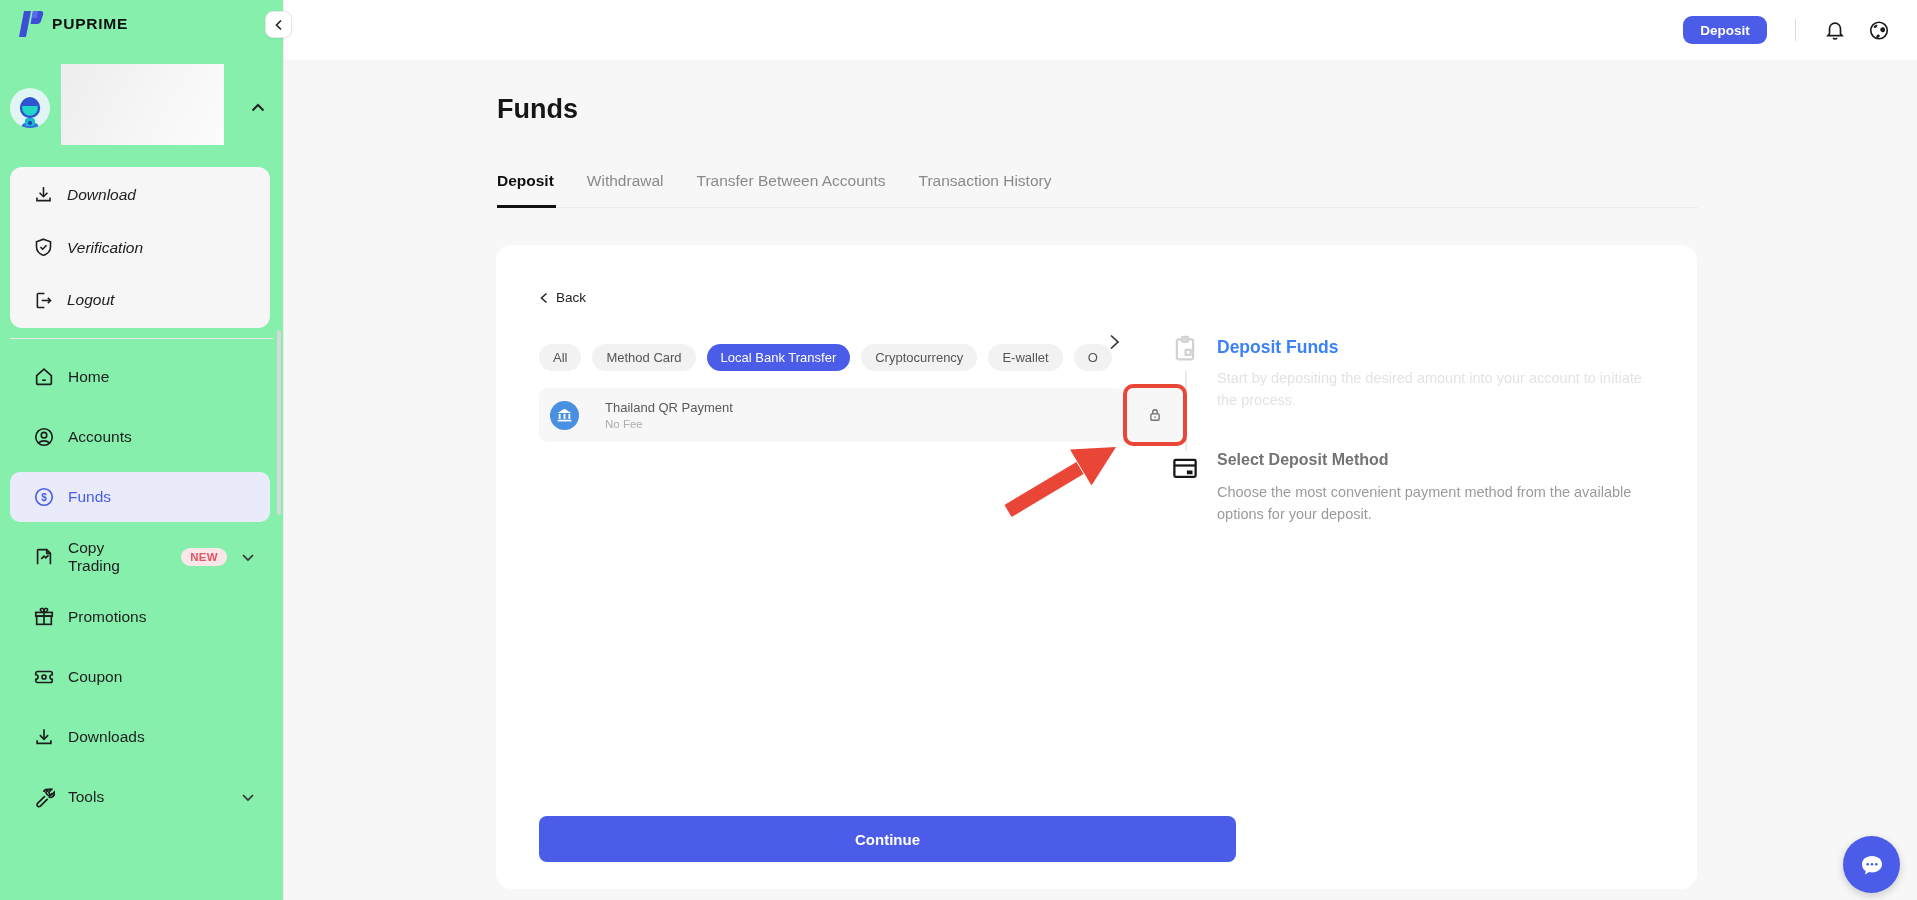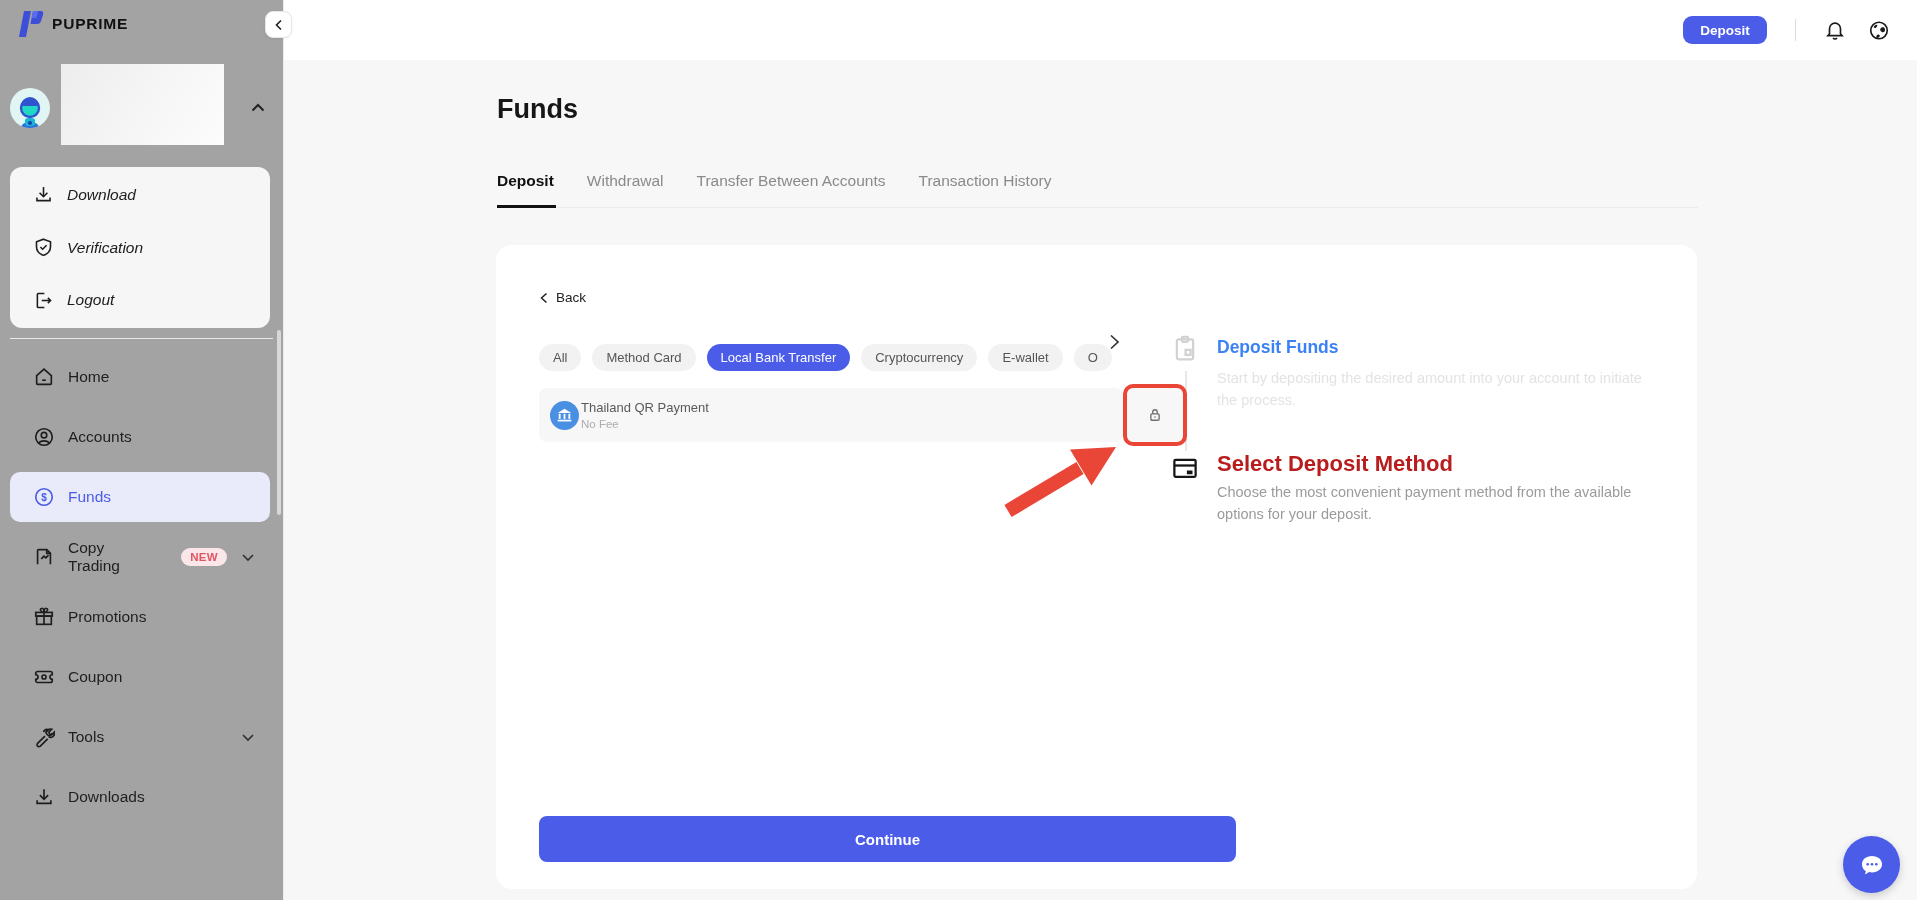--- a/index.html
+++ b/index.html
@@ -9,21 +9,21 @@
 
   
   .topbar { position:absolute; left:284px; top:0; width:1633px; height:60px; background:#fff; }
   .topbar-right { position:absolute; right:27px; top:0; height:60px; display:flex; align-items:center; gap:22px; }
   .btn-deposit { width:84px; height:28px; background:#4A5CE8; color:#fff; border:none; border-radius:9px;
                  font-family:inherit; font-size:13.5px; font-weight:bold; cursor:pointer; }
   .top-divider { width:1px; height:22px; background:#ddd; margin:0 6px; }
   .top-icon { width:22px; height:22px; color:#1a1a1a; display:flex; align-items:center; justify-content:center; cursor:pointer; }
 
   
-  .sidebar { position:absolute; left:0; top:0; width:284px; height:900px; background:#a3a3a3; border-right:1px solid #ececec; }
+  .sidebar { position:absolute; left:0; top:0; width:284px; height:900px; background:#86efac; border-right:1px solid #ececec; }
   .logo { position:absolute; left:18px; top:9px; display:flex; align-items:center; gap:8px; }
   .logo-text { font-size:15.5px; font-weight:bold; letter-spacing:0.8px; color:#111; }
   .collapse-btn { position:absolute; left:265px; top:11px; width:27px; height:27px; background:#fff;
                   border:1px solid #e7e7e7; border-radius:8px; display:flex; align-items:center; justify-content:center;
                   box-shadow:0 1px 3px rgba(0,0,0,0.06); cursor:pointer; z-index:5; }
   .avatar { position:absolute; left:10px; top:88px; width:40px; height:40px; border-radius:50%;
             background:#e1f6f4; overflow:hidden; display:flex; align-items:flex-end; justify-content:center; }
   .name-ph { position:absolute; left:61px; top:64px; width:163px; height:81px;
              background:linear-gradient(120deg,#ededed 0%,#f6f6f6 55%,#fcfcfc 100%); }
   .acct-chevron { position:absolute; left:249px; top:99px; width:18px; height:18px; color:#222; cursor:pointer; }
@@ -55,35 +55,35 @@
   .panel { position:absolute; left:212px; top:185px; width:1201px; height:644px; background:#fff; border-radius:16px; }
 
   .back { position:absolute; left:43px; top:45px; display:flex; align-items:center; gap:7px; font-size:13.5px; color:#222; cursor:pointer; }
 
   .filters { position:absolute; left:43px; top:99px; display:flex; align-items:center; gap:11px; width:586px; overflow:hidden; }
   .pill { flex:0 0 auto; background:#f2f2f3; color:#555; font-size:13px; padding:6px 14px; border-radius:14px; cursor:pointer; white-space:nowrap; }
   .pill.active { background:#4A5CE8; color:#fff; }
   .filters-chevron { position:absolute; left:609px; top:88px; width:18px; height:18px; color:#333; cursor:pointer; }
 
   .method-row { position:absolute; left:43px; top:143px; width:584px; height:54px; background:#f7f7f8; border-radius:8px;
-                display:flex; align-items:center; padding-left:11px; gap:2px; cursor:pointer; }
+                display:flex; align-items:center; padding-left:11px; gap:26px; cursor:pointer; }
   .bank-circle { width:29px; height:29px; border-radius:50%; background:#4A90E2; display:flex; align-items:center; justify-content:center; }
   .method-name { font-size:13px; color:#5a5a5a; }
   .method-fee { font-size:11.5px; color:#adadad; margin-top:3px; }
 
   .step-connector { position:absolute; left:689px; top:126px; width:2px; height:80px; background:#e8e8e8; }
   .annot-box { position:absolute; left:627px; top:139px; width:64px; height:62px; border:4px solid #EA4638; border-radius:10px;
                background:#f7f7f8; display:flex; align-items:center; justify-content:center; z-index:3; }
   .annot-arrow { position:absolute; left:496px; top:180px; width:140px; height:100px; z-index:4; pointer-events:none; }
 
   .step-icon1 { position:absolute; left:674px; top:88px; width:30px; height:30px; color:#d2d2d2; }
   .step-title1 { position:absolute; left:721px; top:92px; font-size:17.5px; font-weight:bold; color:#3b82f6; }
   .step-desc1 { position:absolute; left:721px; top:122px; width:432px; font-size:14.5px; line-height:1.55; color:#e3e3e3; }
   .step-icon2 { position:absolute; left:674px; top:208px; width:30px; height:30px; color:#161616; }
-  .step-title2 { position:absolute; left:721px; top:206px; font-size:22px; font-weight:bold; color:#b91c1c; }
+  .step-title2 { position:absolute; left:721px; top:206px; font-size:16px; font-weight:bold; color:#737373; }
   .step-desc2 { position:absolute; left:721px; top:236px; width:432px; font-size:14.5px; line-height:1.55; color:#9b9b9b; }
 
   .btn-continue { position:absolute; left:43px; top:571px; width:697px; height:46px; background:#4A5CE8; color:#fff;
                   border:none; border-radius:8px; font-family:inherit; font-size:15px; font-weight:bold; cursor:pointer; }
 
   .chat-fab { position:absolute; left:1843px; top:836px; width:57px; height:57px; border-radius:50%; background:#4A5CE8;
               display:flex; align-items:center; justify-content:center; box-shadow:0 3px 8px rgba(0,0,0,0.18); cursor:pointer; }
 
   svg { display:block; }
 </style>
@@ -222,41 +222,41 @@
           <svg width="22" height="22" viewBox="0 0 24 24" fill="none" stroke="#1d1d1d" stroke-width="1.8">
               <path d="M3 8 a2 2 0 0 1 2 -2 h14 a2 2 0 0 1 2 2 v1.5 a2.5 2.5 0 0 0 0 5 V16 a2 2 0 0 1 -2 2 H5 a2 2 0 0 1 -2 -2 v-1.5 a2.5 2.5 0 0 0 0 -5 Z"></path>
               <circle cx="12" cy="12" r="2.2"></circle>
             </svg>
         </span>
         <span>Coupon</span>
       </div>
       <div class="nav-item">
         <span class="nicon">
           <svg width="22" height="22" viewBox="0 0 24 24" fill="none" stroke="#1d1d1d" stroke-width="1.8">
+              <path d="M12 3.5v10.5"></path>
+              <path d="M7.5 10 L12 14.5 L16.5 10"></path>
+              <path d="M4.5 15.5v3.5h15v-3.5"></path>
+            </svg>
+        </span>
+        <span>Downloads</span>
+      </div>
+      <div class="nav-item">
+        <span class="nicon">
+          <svg width="22" height="22" viewBox="0 0 24 24" fill="none" stroke="#1d1d1d" stroke-width="1.8">
               <path d="M14.5 6.5 a4.5 4.5 0 0 1 5.5 -2.5 l-3 3 1.5 2.5 2.5 1.5 3 -3" transform="translate(-3,0)"></path>
               <path d="M13 11 L5 19 a2 2 0 0 0 3 3 l8 -8"></path>
               <path d="M14.5 6.5 a4.8 4.8 0 0 1 6 -3 l-3.2 3.2 .8 2.2 2.2 .8 L23.5 6.5 a4.8 4.8 0 0 1 -6.5 5.5"></path>
             </svg>
         </span>
         <span>Tools</span>
         <span class="tail-chevron">
           <svg width="16" height="16" viewBox="0 0 16 16">
               <polyline points="3,6 8,11 13,6" fill="none" stroke="#333" stroke-width="1.7"></polyline>
             </svg>
         </span>
-      </div>
-      <div class="nav-item">
-        <span class="nicon">
-          <svg width="22" height="22" viewBox="0 0 24 24" fill="none" stroke="#1d1d1d" stroke-width="1.8">
-              <path d="M12 3.5v10.5"></path>
-              <path d="M7.5 10 L12 14.5 L16.5 10"></path>
-              <path d="M4.5 15.5v3.5h15v-3.5"></path>
-            </svg>
-        </span>
-        <span>Downloads</span>
       </div>
     </div>
   </div>
 
   <div class="topbar">
     <div class="topbar-right">
       <button class="btn-deposit">Deposit</button>
       <div class="top-divider"></div>
       <div class="top-icon">
         <svg width="22" height="22" viewBox="0 0 24 24" fill="none" stroke="#1a1a1a" stroke-width="1.8">

